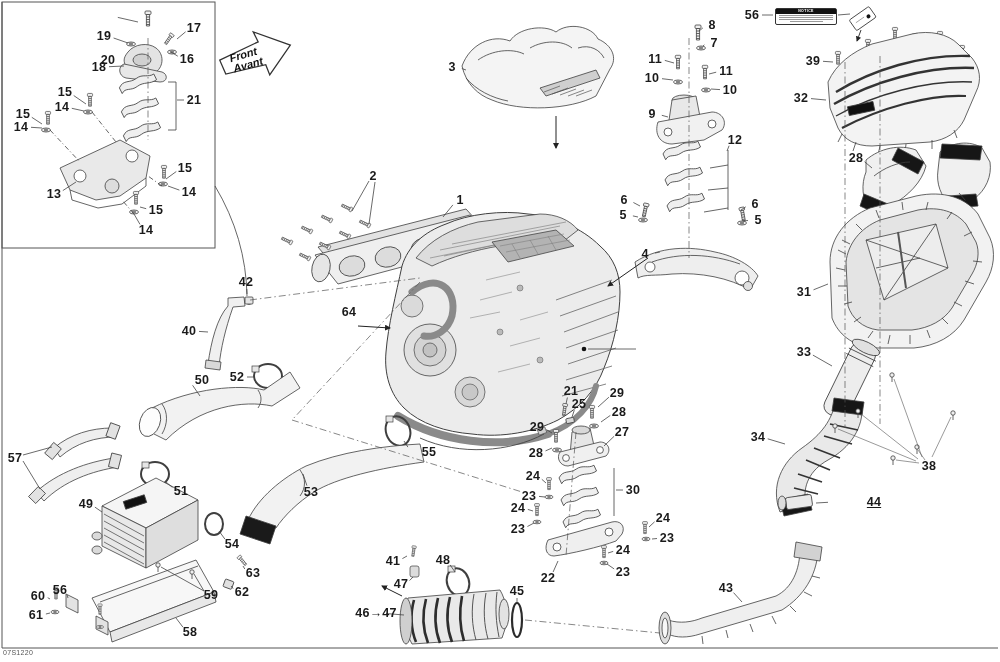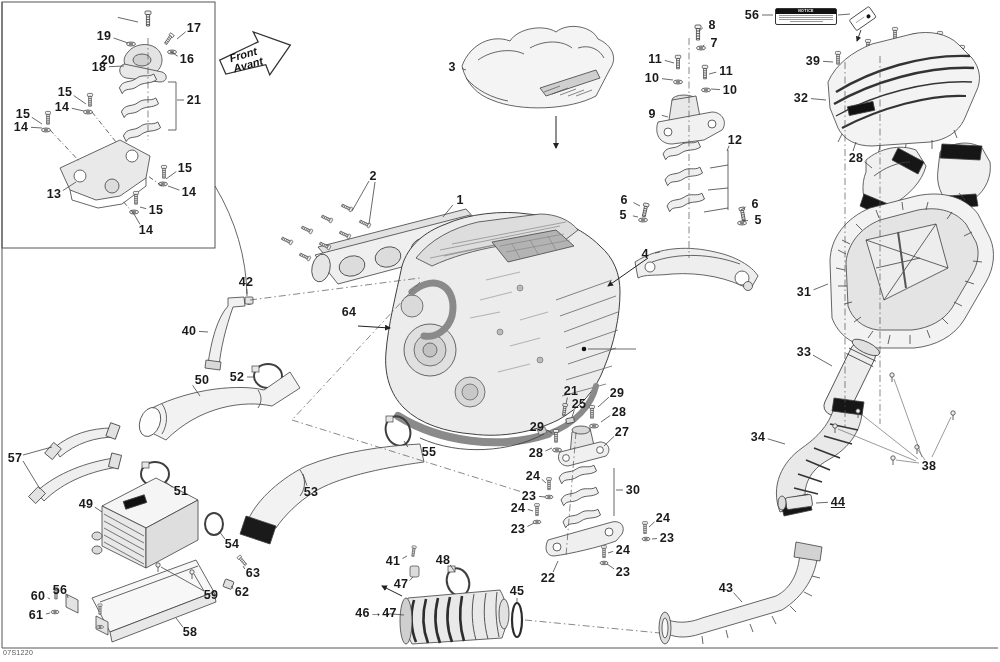--- a/index.html
+++ b/index.html
@@ -526,21 +526,21 @@
       <span class="callout" style="left: 645px; top: 254px;">4</span>
       <span class="callout" style="left: 752px; top: 15px;">56</span>
       <span class="callout" style="left: 813px; top: 61px;">39</span>
       <span class="callout" style="left: 801px; top: 98px;">32</span>
       <span class="callout" style="left: 856px; top: 158px;">28</span>
       <span class="callout" style="left: 973px; top: 223px; margin-left: 36px;">36</span>
       <span class="callout" style="left: 804px; top: 292px;">31</span>
       <span class="callout" style="left: 804px; top: 352px;">33</span>
       <span class="callout" style="left: 758px; top: 437px;">34</span>
       <span class="callout" style="left: 929px; top: 466px;">38</span>
-      <span class="callout" style="left: 838px; top: 502px; text-decoration: underline;">44</span>
+      <span class="callout" style="left: 874px; top: 502px; text-decoration: underline;">44</span>
       <span class="callout" style="left: 726px; top: 588px;">43</span>
       <span class="callout" style="left: 349px; top: 312px;">64</span>
       <span class="callout" style="left: 246px; top: 282px;">42</span>
       <span class="callout" style="left: 189px; top: 331px;">40</span>
       <span class="callout" style="left: 237px; top: 377px;">52</span>
       <span class="callout" style="left: 202px; top: 380px;">50</span>
       <span class="callout" style="left: 415px; top: 452px; padding-left: 28px;">55</span>
       <span class="callout" style="left: 311px; top: 492px;">53</span>
       <span class="callout" style="left: 181px; top: 491px;">51</span>
       <span class="callout" style="left: 86px; top: 504px;">49</span>

